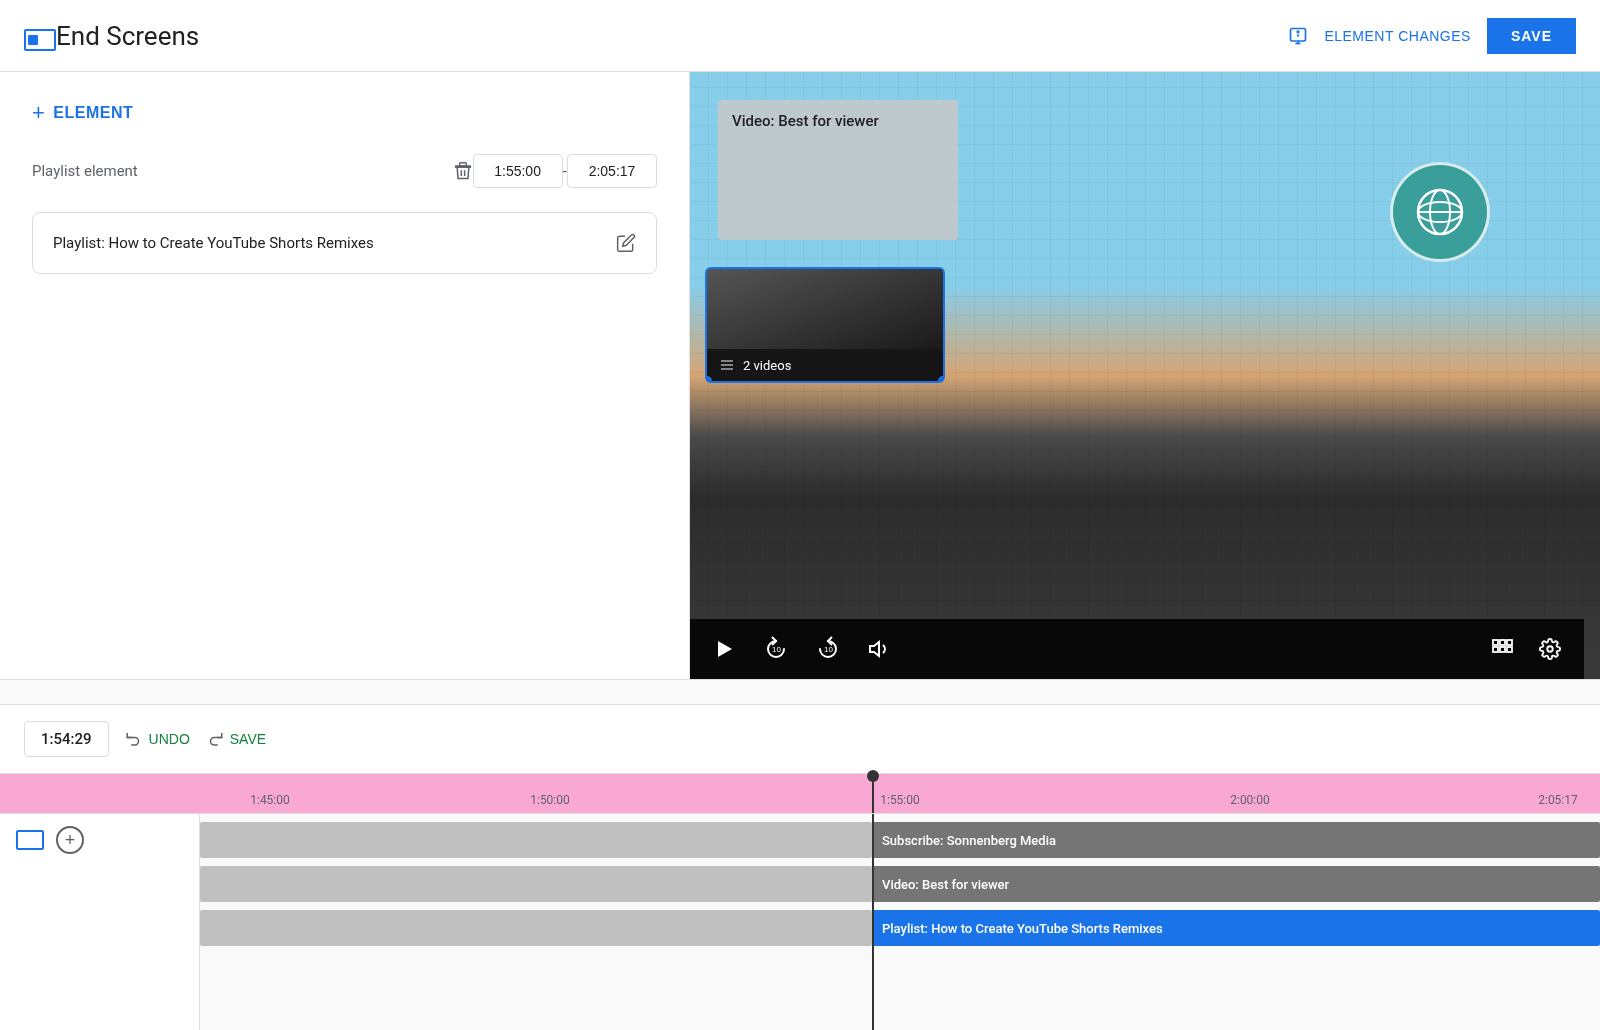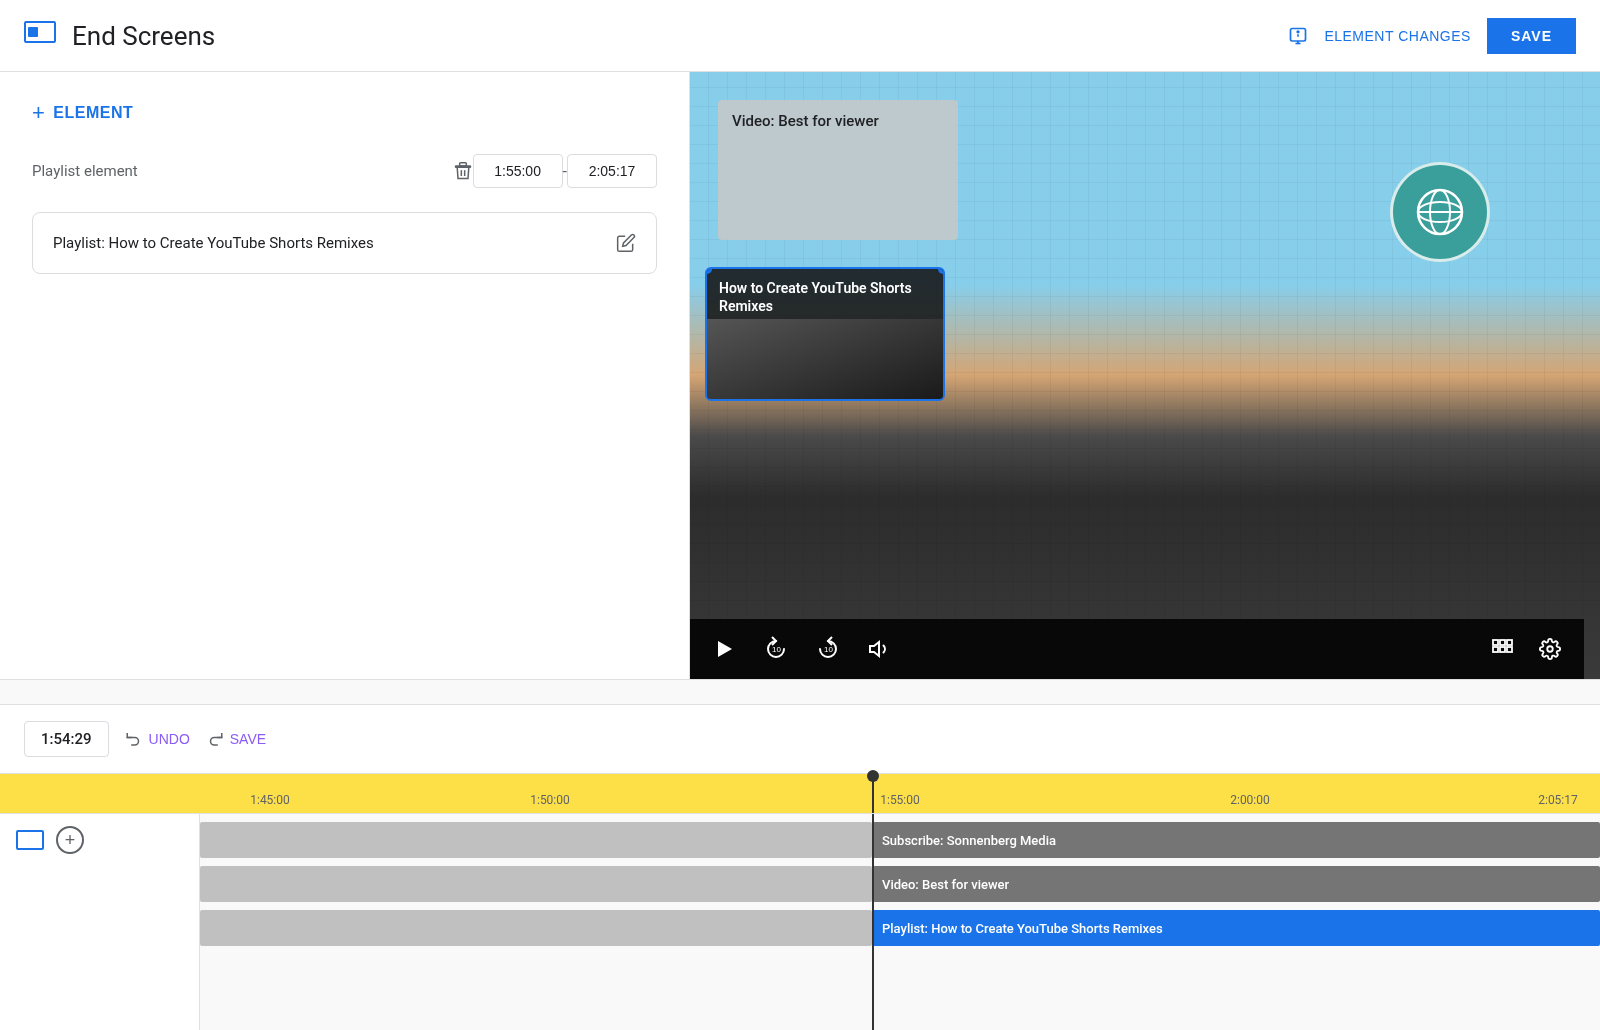--- a/index.html
+++ b/index.html
@@ -10,22 +10,22 @@
       display: flex;
       align-items: center;
       justify-content: space-between;
       padding: 0 24px;
       height: 72px;
       background: #fff;
       border-bottom: 1px solid #e0e0e0;
     }
     .header-left {
       display: flex;
-      align-items: flex-start;
-      gap: 16px;
+      align-items: flex-end;
+      gap: 0;
     }
     .header-icon {
       width: 32px;
       height: 22px;
       border: 2px solid #1a73e8;
       border-radius: 2px;
       background: #fff;
       display: flex;
       align-items: center;
       justify-content: flex-start;
@@ -355,31 +355,31 @@
       color: #202124;
       background: #fff;
     }
     .undo-btn, .redo-btn {
       display: flex;
       align-items: center;
       gap: 6px;
       background: none;
       border: none;
       cursor: pointer;
-      color: #8b5cf6;
+      color: #15803d;
       font-size: 14px;
       font-weight: 500;
     }
 
     
     .timeline-ruler {
       display: flex;
       align-items: center;
       height: 40px;
-      background: #fde047;
+      background: #f9a8d4;
       border-bottom: 1px solid #e0e0e0;
       padding-left: 200px;
       position: relative;
     }
     .ruler-marks {
       display: flex;
       flex: 1;
       height: 100%;
       align-items: flex-end;
       padding-bottom: 6px;
@@ -597,25 +597,30 @@
         </svg>
       </div>
 
       <div class="playlist-overlay">
 
         <div class="corner-dot" style="top: -5px; left: -5px;"></div>
         <div class="corner-dot" style="top: -5px; right: -5px;"></div>
         <div class="corner-dot" style="bottom: -5px; left: -5px;"></div>
         <div class="corner-dot" style="bottom: -5px; right: -5px;"></div>
 
-        <div class="playlist-overlay-header">
-          <span class="playlist-overlay-title">How to Create YouTube Shorts Remixes</span>
-        </div>
         <div class="playlist-overlay-thumb">
           <div class="thumb-placeholder"></div>
+        </div>
+        <div class="playlist-overlay-footer">
+          <svg width="16" height="16" viewBox="0 0 24 24" fill="none" stroke="#aaa" stroke-width="2">
+            <line x1="3" y1="6" x2="21" y2="6"></line>
+            <line x1="3" y1="12" x2="21" y2="12"></line>
+            <line x1="3" y1="18" x2="21" y2="18"></line>
+          </svg>
+          <span class="playlist-count">2 videos</span>
         </div>
       </div>
 
       <div class="video-controls">
         <div class="controls-left">
 
           <button class="ctrl-btn">
             <svg width="24" height="24" viewBox="0 0 24 24" fill="white">
               <polygon points="6,4 20,12 6,20"></polygon>
             </svg>

